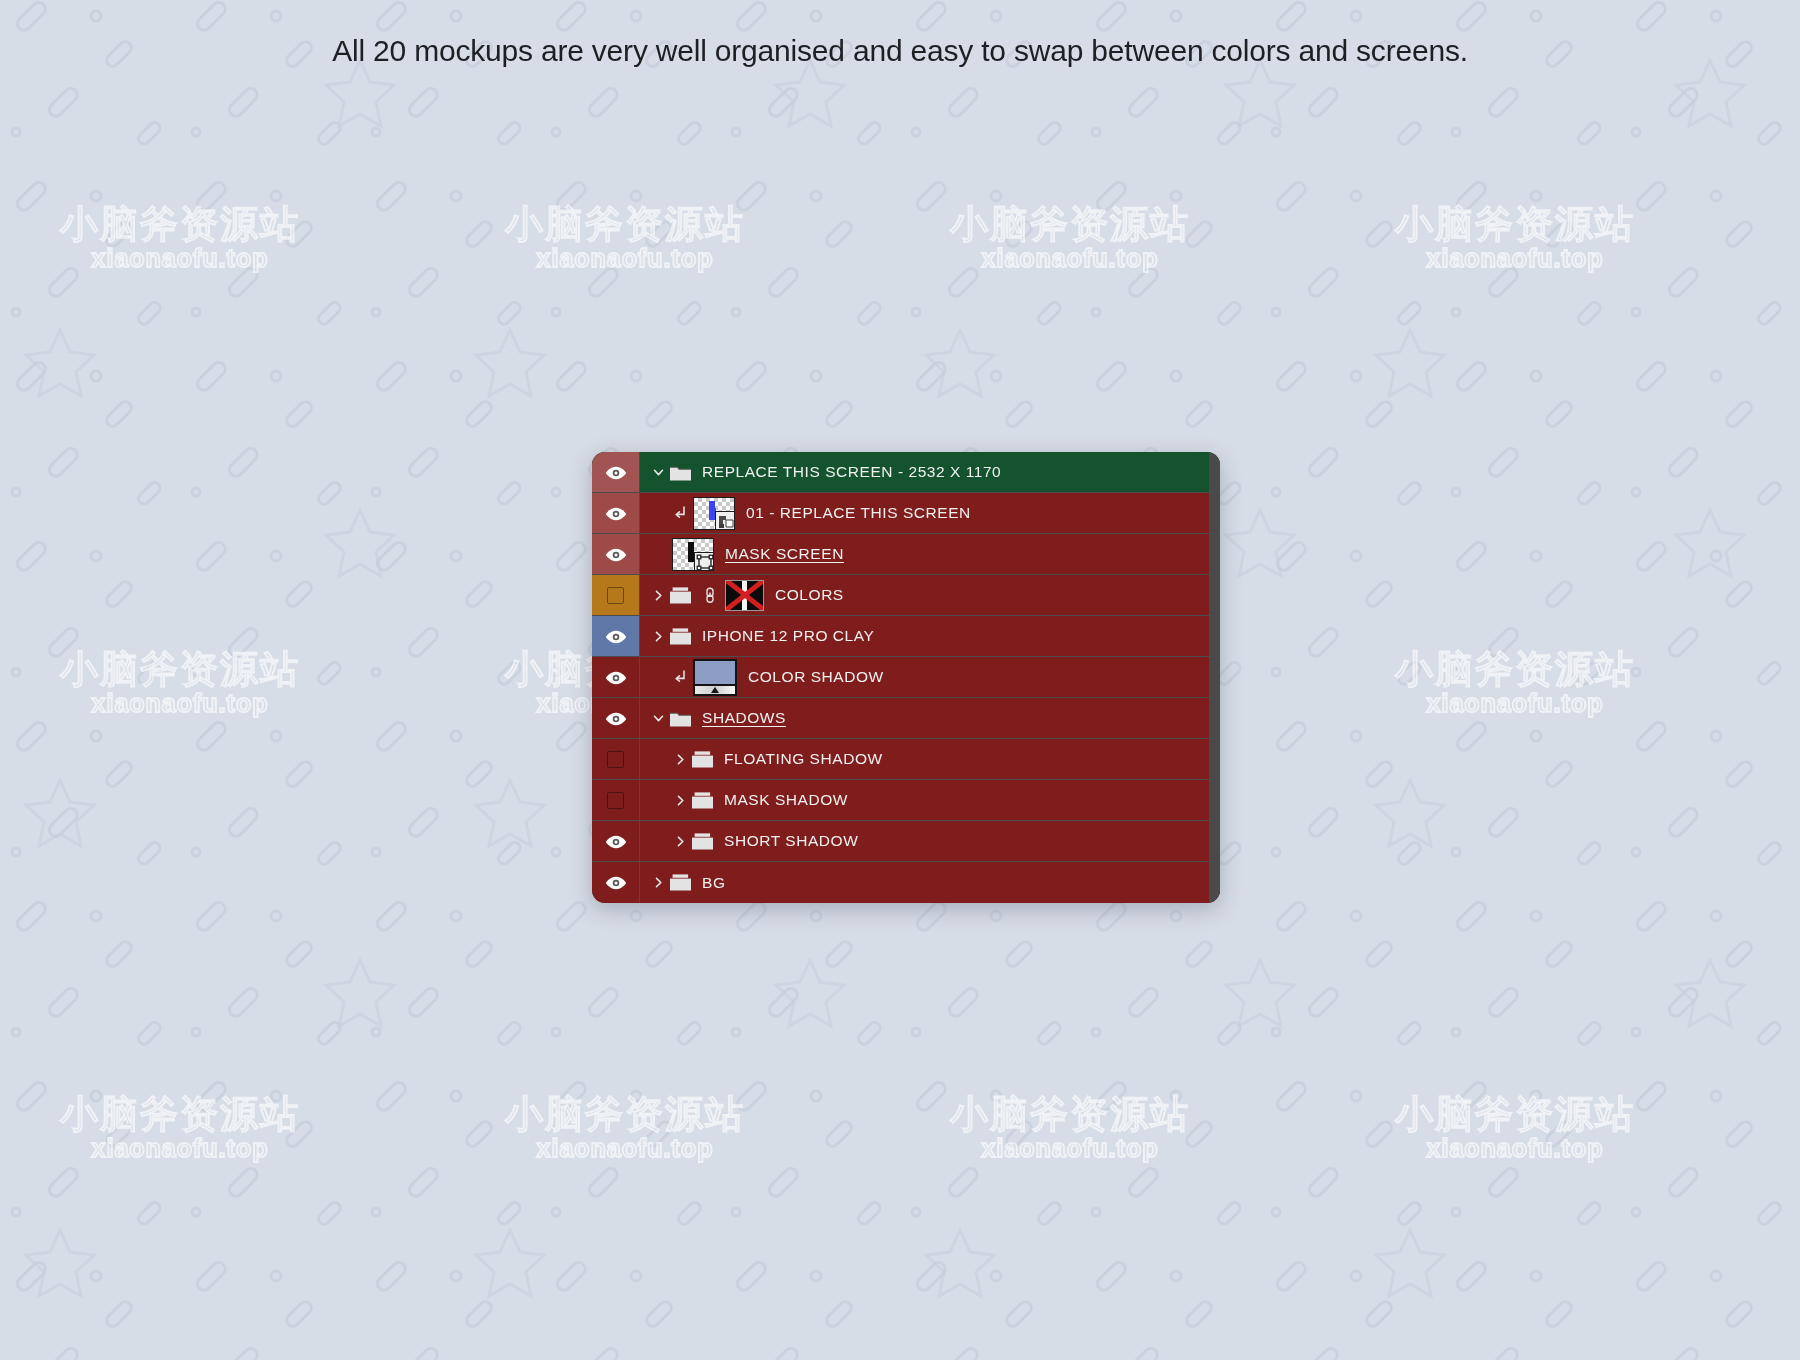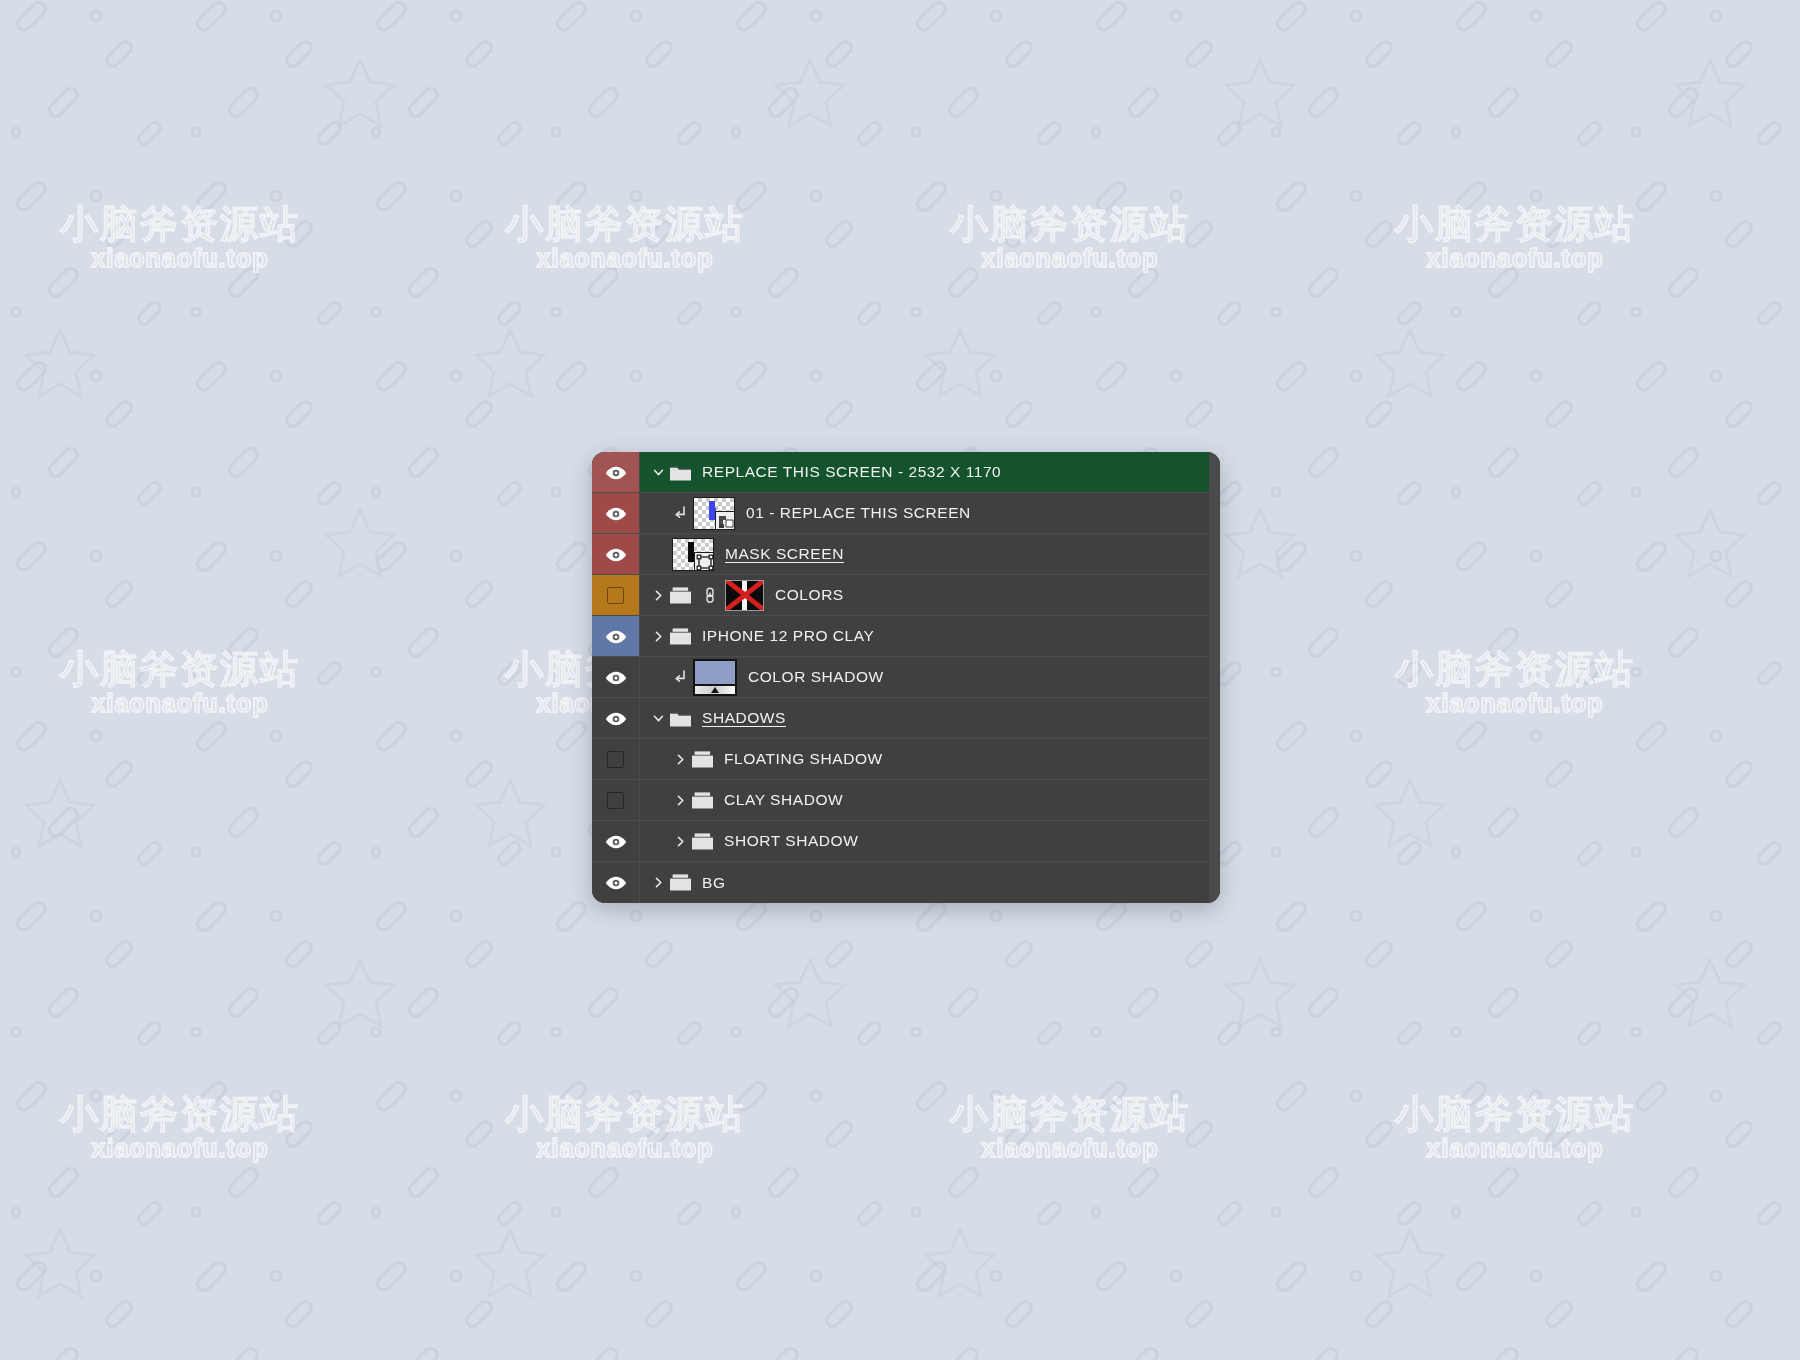--- a/index.html
+++ b/index.html
@@ -71,21 +71,21 @@
     border-radius:13px;
     background:#5a5a5a;
     box-shadow:0 6px 22px rgba(40,50,70,.28);
     overflow:hidden;
     font-size:0;
   }
   .layer-row{
     display:flex;
     align-items:stretch;
     height:41px;
-    background:#404040;
+    background:#7f1d1d;
     border-bottom:1px solid #4c4c4c;
     position:relative;
   }
   .layer-row:last-child{ border-bottom:none; }
   .layer-row.selected{ background:#14532d; }
 
   
   .eye-cell{
     width:48px; min-width:48px;
     display:flex; align-items:center; justify-content:center;
@@ -323,20 +323,21 @@
       <span class="wm-cn">小脑斧资源站</span>
       <span class="wm-en">xiaonaofu.top</span>
     </div>
     <div class="wm" style="left: 1395px; top: 1095px;">
       <span class="wm-cn">小脑斧资源站</span>
       <span class="wm-en">xiaonaofu.top</span>
     </div>
   </div>
 
 <div id="header">
+  <p id="page-subtitle">All 20 mockups are very well organised and easy to swap between colors and screens.</p>
 </div>
 
 <div id="layers-panel">
     <div class="layer-row selected">
       <div class="eye-cell" style="background: rgb(157, 74, 72); box-shadow: rgba(255, 255, 255, 0.06) 0px 0px 0px 100px inset;">
         <span class="eye">
           <svg width="22" height="14" viewBox="0 0 22 14">
             <path d="M11 0.8C4.6 0.8 0.8 7 0.8 7s3.8 6.2 10.2 6.2S21.2 7 21.2 7 17.4 0.8 11 0.8z" fill="#ffffff"></path>
             <circle cx="11" cy="7" r="3.3" fill="#5b5b5b"></circle>
             <circle cx="11" cy="7" r="1.5" fill="#ffffff"></circle>
@@ -556,21 +557,21 @@
           <svg width="13" height="13" viewBox="0 0 13 13">
             <path d="M4.5 2.4 L8.8 6.5 L4.5 10.6" fill="none" stroke="#e6e6e6" stroke-width="1.6" stroke-linecap="round" stroke-linejoin="round"></path>
           </svg>
         </span>
         <span class="folder-icon">
           <svg width="23" height="19" viewBox="0 0 23 19">
             <rect x="3.6" y="1.4" width="15.5" height="3.4" fill="#e3e3e3"></rect>
             <rect x="1" y="5.6" width="21" height="11.9" fill="#e3e3e3"></rect>
           </svg>
         </span>
-        <span class="layer-name">CLAY SHADOW</span>
+        <span class="layer-name">MASK SHADOW</span>
       </div>
     </div>
     <div class="layer-row">
       <div class="eye-cell">
         <span class="eye">
           <svg width="22" height="14" viewBox="0 0 22 14">
             <path d="M11 0.8C4.6 0.8 0.8 7 0.8 7s3.8 6.2 10.2 6.2S21.2 7 21.2 7 17.4 0.8 11 0.8z" fill="#ffffff"></path>
             <circle cx="11" cy="7" r="3.3" fill="#5b5b5b"></circle>
             <circle cx="11" cy="7" r="1.5" fill="#ffffff"></circle>
           </svg>

